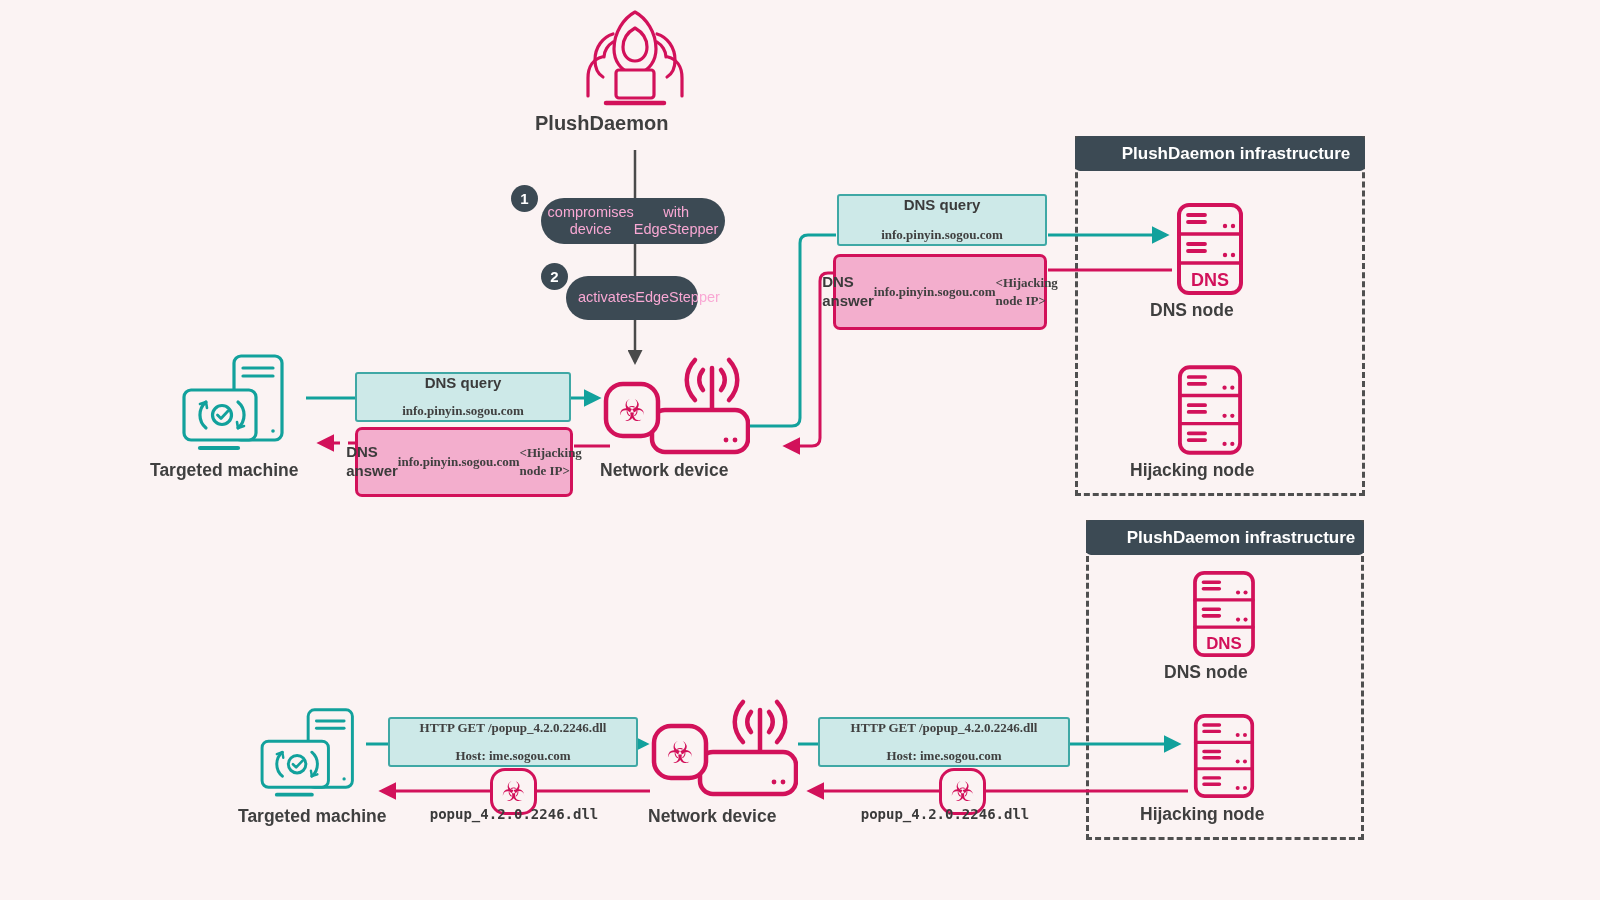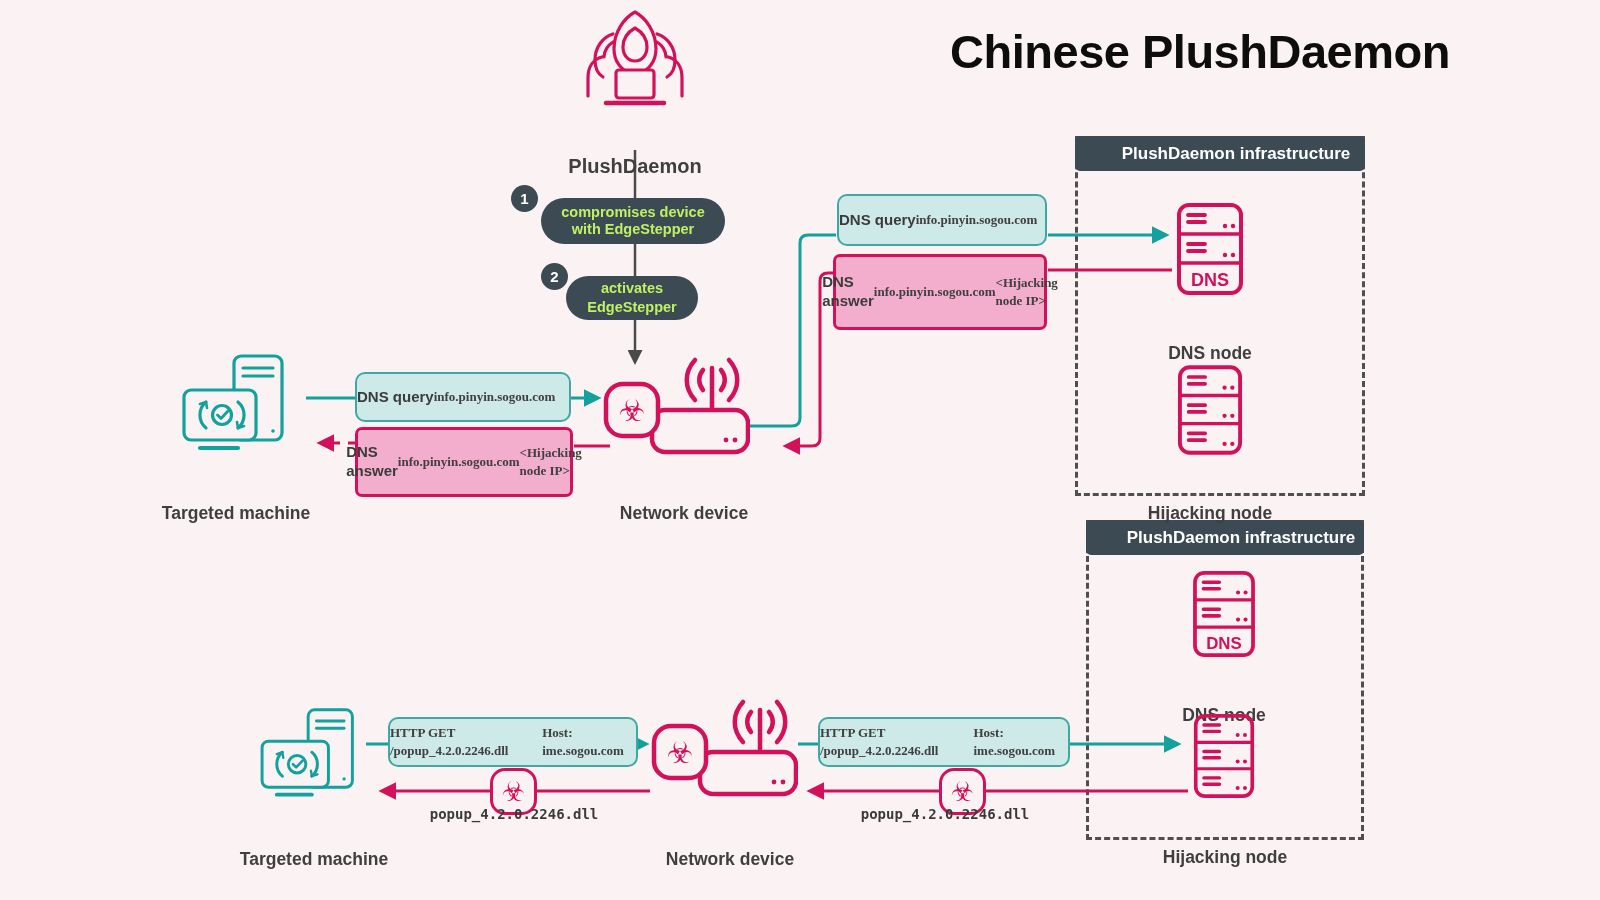--- a/index.html
+++ b/index.html
@@ -1,31 +1,31 @@
 <!DOCTYPE html>
 <html><head>
 <meta charset="utf-8">
 <style>
   html,body{margin:0;padding:0;background:#fbf3f3;}
   .stage{position:relative;width:1600px;height:900px;background:#fbf3f3;overflow:hidden;
          font-family:"Liberation Sans",sans-serif;}
   .abs{position:absolute;}
   .title{position:absolute;left:900px;top:24px;width:600px;text-align:center;
          font-size:47px;font-weight:700;letter-spacing:-0.5px;color:#0d0d0d;}
-  .label{position:absolute;text-align:center;font-size:17.5px;font-weight:700;color:#3f3f3f;margin-top:43px;}
+  .label{position:absolute;text-align:left;font-size:17.5px;font-weight:700;color:#3f3f3f;}
   .monolabel{position:absolute;text-align:center;font-family:"DejaVu Sans Mono",monospace;
          font-size:14px;font-weight:600;color:#3a3a3a;}
-  .qbox{position:absolute;background:#cde9e8;border:2.5px solid #3fa8a5;border-radius:10px;
-        display:flex;align-items:center;justify-content:flex-start;box-sizing:border-box;}
+  .qbox{position:absolute;background:#cde9e8;border:2.5px solid #3fa8a5;border-radius:3px;
+        display:flex;flex-direction:column;align-items:center;justify-content:space-between;box-sizing:border-box;}
   .abox{position:absolute;background:#f3aecd;border:3px solid #d2115a;border-radius:7px;
         display:flex;flex-direction:row;align-items:center;justify-content:center;box-sizing:border-box;}
   .btitle{font-size:15px;font-weight:700;color:#3b3b3b;line-height:1.25;}
   .bmono{font-family:Liberation Serif, serif;font-size:13px;font-weight:600;color:#404040;line-height:1.35;}
-  .pill{position:absolute;background:#3c4a54;color:#bef264;border-radius:23px;text-align:center;
-        font-weight:700;font-size:14.5px;line-height:1.2;display:flex;flex-direction:column;
+  .pill{position:absolute;background:#3c4a54;color:#f9a8d4;border-radius:23px;text-align:center;
+        font-weight:400;font-size:14.5px;line-height:1.2;display:flex;flex-direction:row;
         align-items:center;justify-content:center;box-sizing:border-box;padding:4px 12px;}
   .stepnum{position:absolute;width:27px;height:27px;border-radius:50%;background:#3c4a54;color:#fff;
         font-weight:700;font-size:15px;display:flex;align-items:center;justify-content:center;}
   .infra{position:absolute;border:3px dashed #4f4f4f;box-sizing:border-box;}
   .infra-header{position:absolute;left:-3px;top:-3px;right:-3px;height:35px;background:#3c4a54;
         color:#ffffff;font-weight:700;font-size:17px;display:flex;align-items:center;justify-content:center;
         border-radius:5px;padding-left:32px;}
   .hazbadge{position:absolute;width:47px;height:47px;border-radius:15px;border:3.5px solid #d2115a;
         background:#fbf3f3;color:#d2115a;display:flex;align-items:center;justify-content:center;
         font-size:27px;font-family:"DejaVu Sans",sans-serif;box-sizing:border-box;}
@@ -62,21 +62,20 @@
     <path d="M750,426 H792 Q800,426 800,418 V243 Q800,235 808,235 H836" stroke="#12a19c" stroke-width="3" fill="none"></path>
     <path d="M1048,235 H1166" stroke="#12a19c" stroke-width="3" fill="none" marker-end="url(#mT)"></path>
     <path d="M1172,270 H1048" stroke="#d2115a" stroke-width="3" fill="none"></path>
     <path d="M834,273 H828 Q820,273 820,281 V438 Q820,446 812,446 H786" stroke="#d2115a" stroke-width="3" fill="none" marker-end="url(#mC)"></path>
     <path d="M366,744 H646" stroke="#12a19c" stroke-width="3" fill="none" marker-end="url(#mT)"></path>
     <path d="M650,791 H382" stroke="#d2115a" stroke-width="3" fill="none" marker-end="url(#mC)"></path>
     <path d="M798,744 H1178" stroke="#12a19c" stroke-width="3" fill="none" marker-end="url(#mT)"></path>
     <path d="M1188,791 H810" stroke="#d2115a" stroke-width="3" fill="none" marker-end="url(#mC)"></path>
   </svg>
 
-  <div class="title">Chinese PlushDaemon</div>
 
   <svg class="abs" style="left:578px;top:4px;" width="114" height="104" viewBox="0 0 110 104">
     <g stroke="#d2115a" stroke-width="3.2" fill="none" stroke-linecap="round" stroke-linejoin="round">
       <path d="M33,30 C23,33 15,43 15,56 C15,64 18,70 23,73"></path>
       <path d="M33,38 C28,41 24,47 24,53"></path>
       <path d="M8,92 L8,74 C8,62 14,55 22,53"></path>
       <path d="M77,30 C87,33 95,43 95,56 C95,64 92,70 87,73"></path>
       <path d="M77,38 C82,41 86,47 86,53"></path>
       <path d="M102,92 L102,74 C102,62 96,55 88,53"></path>
       <path d="M55,8 C44,14 34,28 34,45 C34,57 41,66 50,69 L60,69 C69,66 76,57 76,45 C76,28 66,14 55,8 Z"></path>

